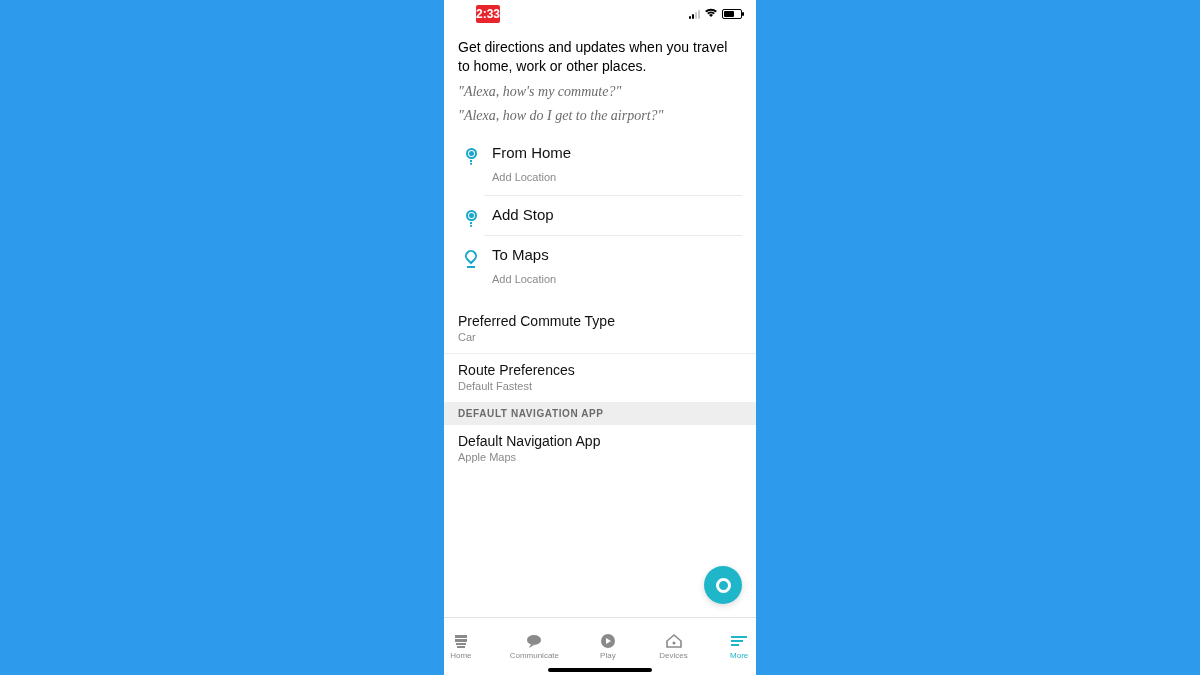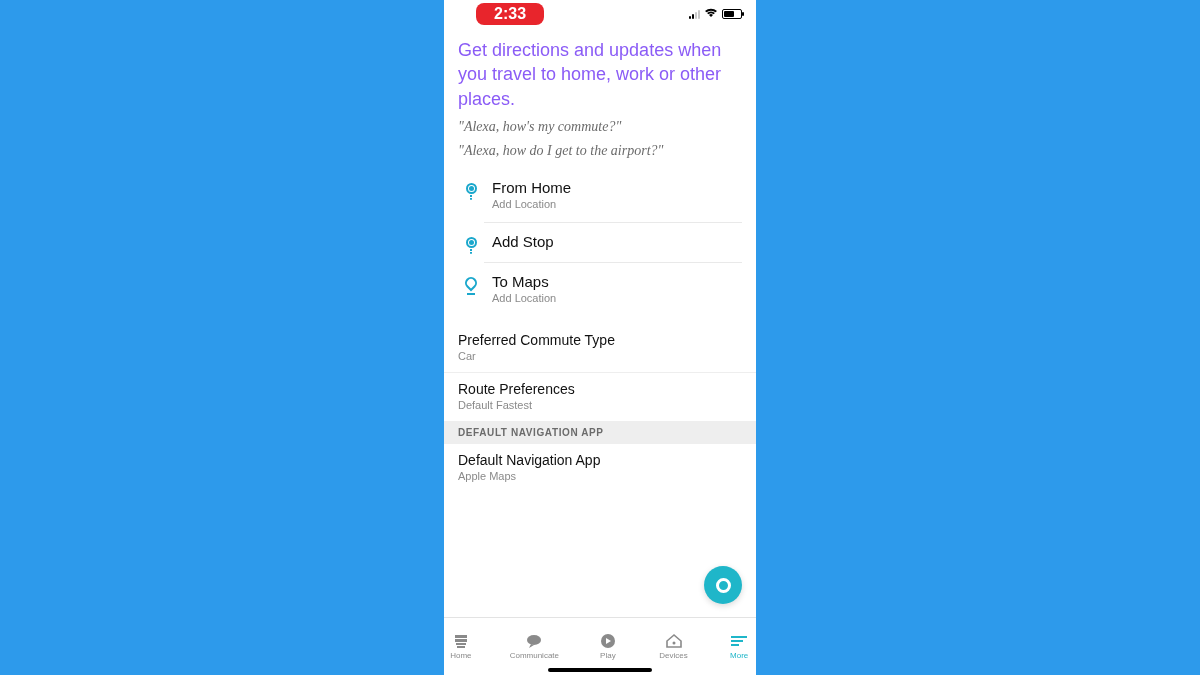--- a/index.html
+++ b/index.html
@@ -25,24 +25,24 @@
     height: 28px;
     display: flex;
     align-items: center;
     justify-content: space-between;
     padding: 0 14px;
     font-size: 11px;
   }
   .time-pill {
     background: #e8252c;
     color: #fff;
-    border-radius: 8px;
-    padding: 2px 18px;
+    border-radius: 2px;
+    padding: 2px 0;
     font-weight: 600;
-    font-size: 16px;
+    font-size: 12px;
     margin-left: 18px;
   }
   .status-icons { display: flex; gap: 4px; align-items: center; }
   .nav-header {
     position: relative;
     height: 34px;
     display: flex;
     align-items: center;
     justify-content: center;
   }
@@ -57,21 +57,21 @@
     font-weight: 300;
   }
   .nav-title {
     font-size: 12px;
     font-weight: 700;
     letter-spacing: 1px;
     color: #222;
   }
   .content { flex: 1; overflow: hidden; }
   .intro { padding: 10px 14px 6px; }
-  .intro-text { font-size: 18px; color: #8b5cf6; line-height: 1.35; }
+  .intro-text { font-size: 14px; color: #000000; line-height: 1.35; }
   .example { font-style: italic; font-family: Georgia, "Times New Roman", serif; color: #6b6b6b; font-size: 14px; margin-top: 8px; }
   .route-list { padding: 12px 14px 0; }
   .route-row { display: flex; align-items: flex-start; position: relative; }
   .route-marker { width: 26px; display: flex; justify-content: center; position: relative; padding-top: 6px; }
   .dot-outer { width: 11px; height: 11px; border: 2px solid #1aa7cc; border-radius: 50%; display: flex; align-items: center; justify-content: center; }
   .dot-inner { width: 5px; height: 5px; background: #1aa7cc; border-radius: 50%; }
   .pin {
     width: 12px; height: 12px; border: 2px solid #1aa7cc; border-radius: 50% 50% 50% 0;
     transform: rotate(-45deg);
   }
@@ -85,21 +85,21 @@
     border-left: 2px dotted #1aa7cc;
   }
   .route-body {
     flex: 1;
     padding: 2px 0 12px 8px;
     border-bottom: 1px solid #e9e9e9;
     margin-bottom: 8px;
   }
   .route-body.last { border-bottom: none; }
   .route-title { font-size: 15px; color: #111; font-weight: 500; }
-  .route-sub { font-size: 11px; color: #8a8a8a; margin-top: 2px; }
+  .route-sub { font-size: 11px; color: #8a8a8a; margin-top: 10px; }
   .section-header {
     background: #eeeeee;
     color: #6b6b6b;
     font-size: 10px;
     font-weight: 700;
     letter-spacing: 0.6px;
     padding: 6px 14px;
   }
   .pref-row { padding: 8px 14px 10px; border-bottom: 1px solid #eee; }
   .pref-row.last { border-bottom: none; }

